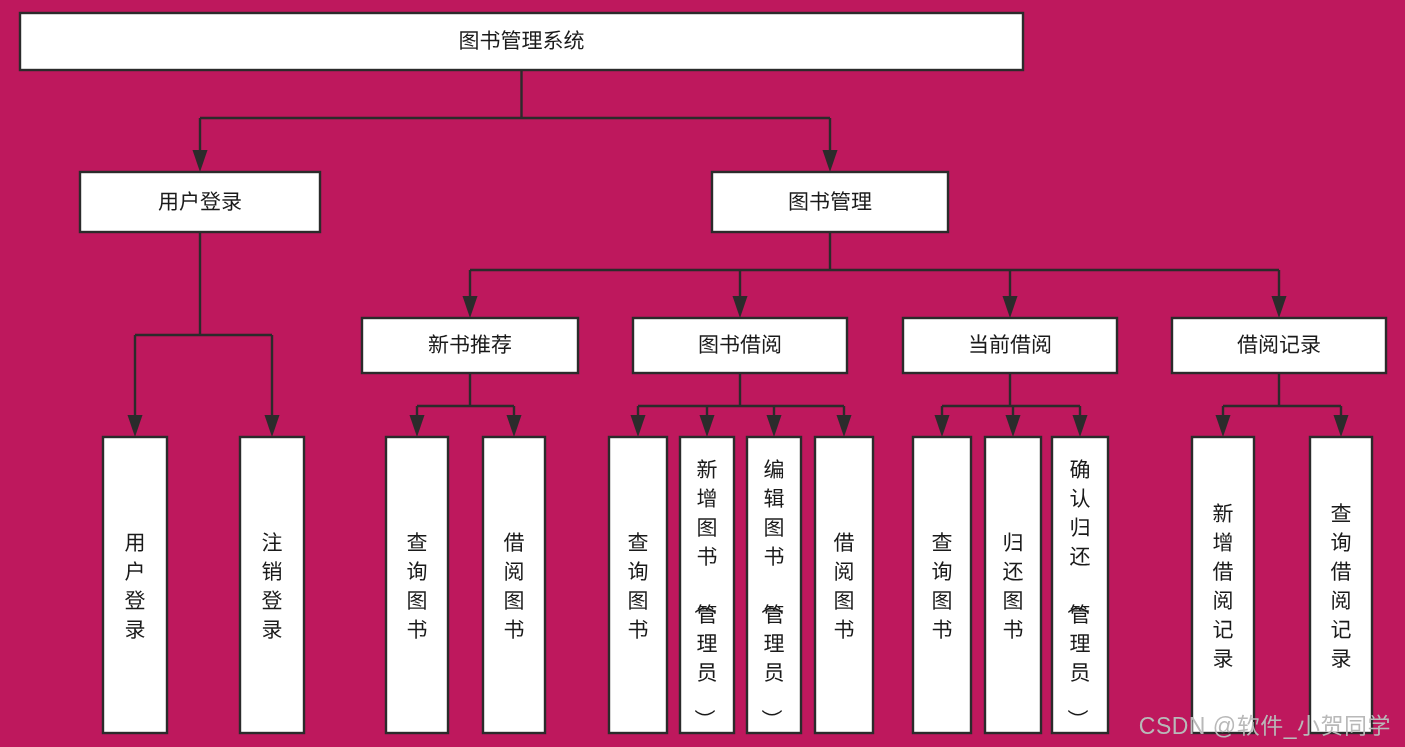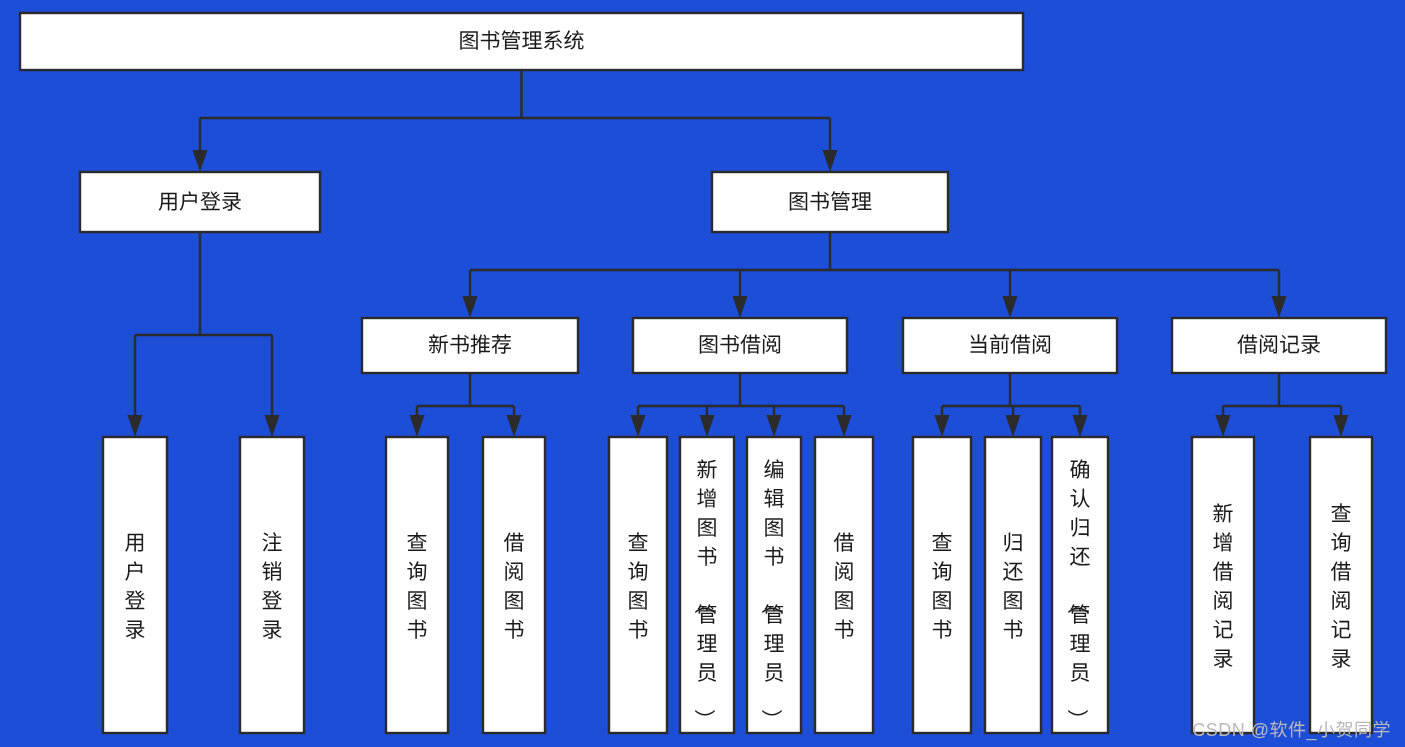--- a/index.html
+++ b/index.html
@@ -12,21 +12,21 @@
     width: 1405px;
     height: 747px;
     font-family: "Liberation Sans", "DejaVu Sans", sans-serif;
     overflow: hidden;
     position: relative;
   }
   #diagram-root {
     position: relative;
     width: 1405px;
     height: 747px;
-    background: #1d4ed8;
+    background: #be185d;
   }
   svg#diagram-svg {
     position: absolute;
     left: 0;
     top: 0;
     width: 1405px;
     height: 747px;
     display: block;
   }
   .node-box {
@@ -55,21 +55,21 @@
     fill: #1a1a1a;
     font-family: "Liberation Sans", "DejaVu Sans", sans-serif;
     font-size: 21px;
     text-anchor: middle;
   }
   .watermark {
     position: absolute;
     right: 14px;
     bottom: 6px;
     font-family: "Liberation Sans", "DejaVu Sans", sans-serif;
-    font-size: 18px;
+    font-size: 23px;
     color: #b9b9b9;
     letter-spacing: 0.5px;
     white-space: nowrap;
     user-select: none;
     pointer-events: none;
   }
 </style>
 </head>
 <body>
 

